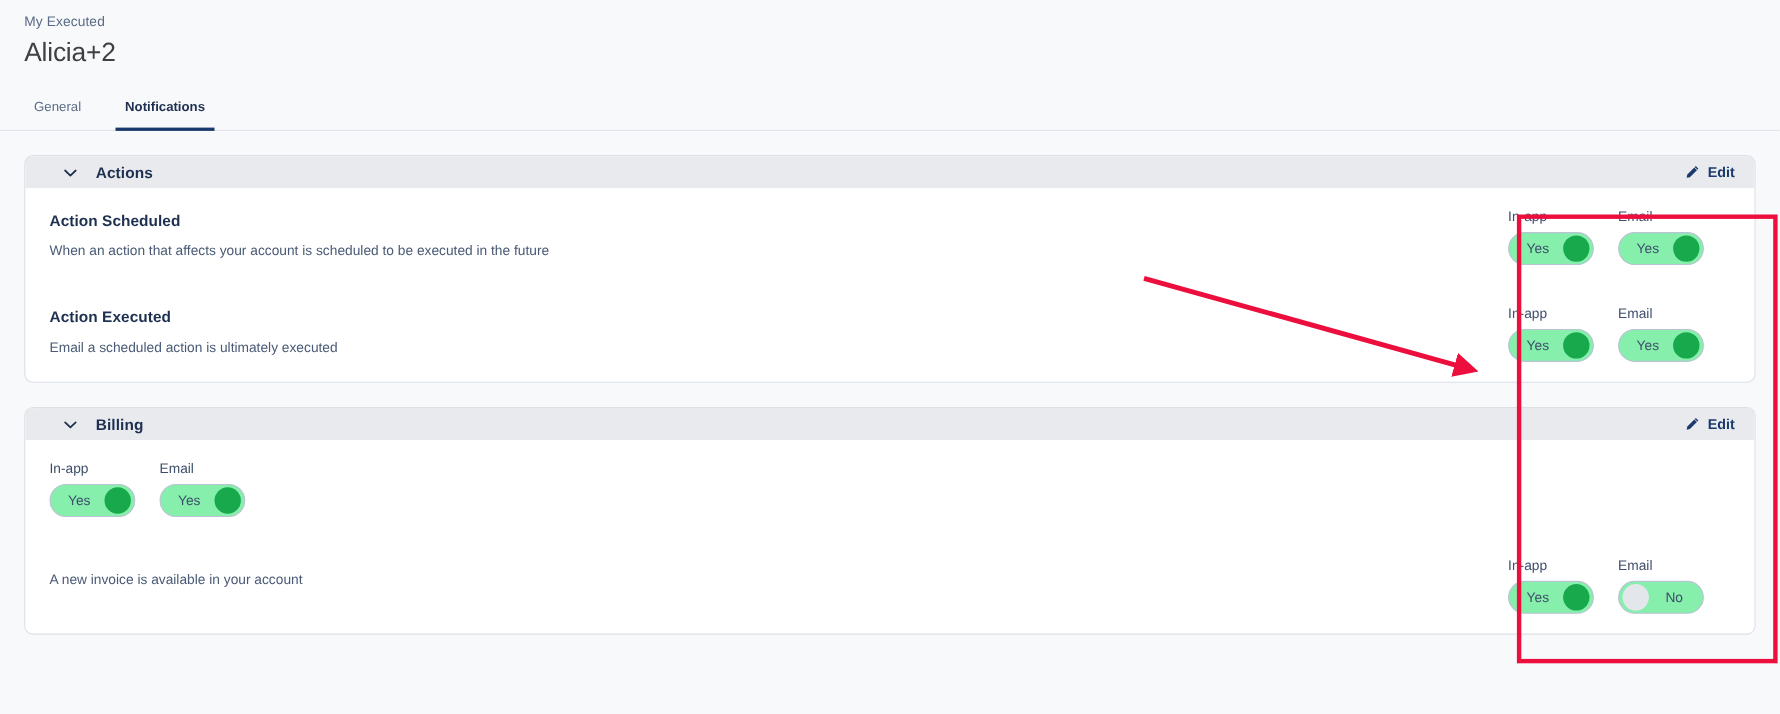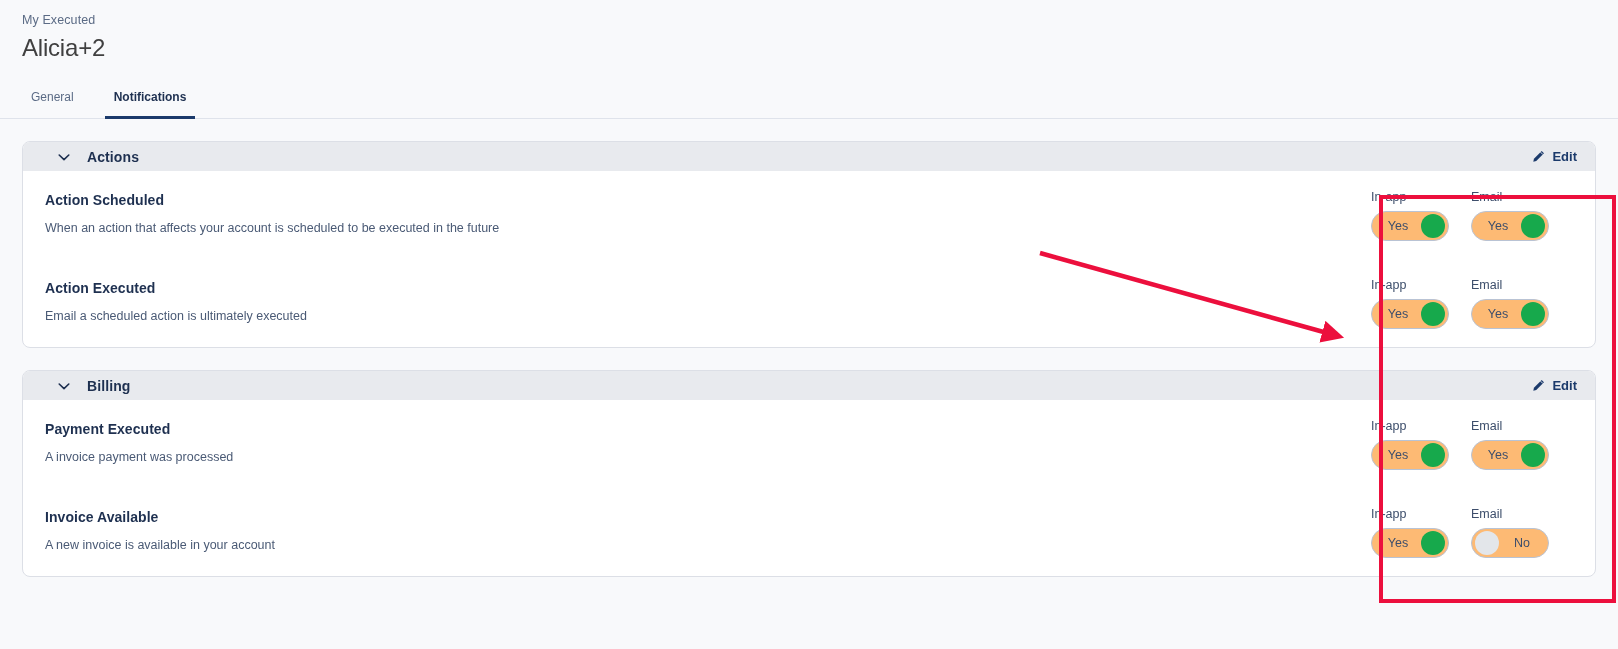--- a/index.html
+++ b/index.html
@@ -154,21 +154,21 @@
     font-size: 12.5px;
     color: #3d4e6b;
     margin-bottom: 7px;
     line-height: 14px;
   }
   .toggle {
     width: 78px;
     height: 30px;
     border: 1px solid #b9c3d4;
     border-radius: 16px;
-    background: #fdba74;
+    background: #86efac;
     display: flex;
     align-items: center;
     box-sizing: border-box;
     cursor: pointer;
     padding: 0 3px;
   }
   .toggle .knob {
     width: 24px;
     height: 24px;
     border-radius: 50%;
@@ -289,44 +289,39 @@
         <button class="edit-btn">
           <svg class="pencil-icon" viewBox="0 0 14 14">
             <path d="M10.4 1.1 L12.9 3.6 L4.6 11.9 L1.4 12.6 L2.1 9.4 Z" fill="#1b3a6b"></path>
             <path d="M9.2 2.3 L11.7 4.8" stroke="#ffffff" stroke-width="0.9"></path>
           </svg>
           <span>Edit</span>
         </button>
       </div>
       <div class="card-body">
         <div class="pref-row">
-          <div class="pref-text">
-            <div class="pref-name">Payment Executed</div>
-            <div class="pref-desc">A invoice payment was processed</div>
-          </div>
           <div class="toggle-group">
             <div class="toggle-cell">
               <div class="toggle-label">In-app</div>
               <div class="toggle on">
                 <span class="state">Yes</span>
                 <span class="knob"></span>
               </div>
             </div>
             <div class="toggle-cell">
               <div class="toggle-label">Email</div>
               <div class="toggle on">
                 <span class="state">Yes</span>
                 <span class="knob"></span>
               </div>
             </div>
           </div>
         </div>
         <div class="pref-row">
           <div class="pref-text">
-            <div class="pref-name">Invoice Available</div>
             <div class="pref-desc">A new invoice is available in your account</div>
           </div>
           <div class="toggle-group">
             <div class="toggle-cell">
               <div class="toggle-label">In-app</div>
               <div class="toggle on">
                 <span class="state">Yes</span>
                 <span class="knob"></span>
               </div>
             </div>

